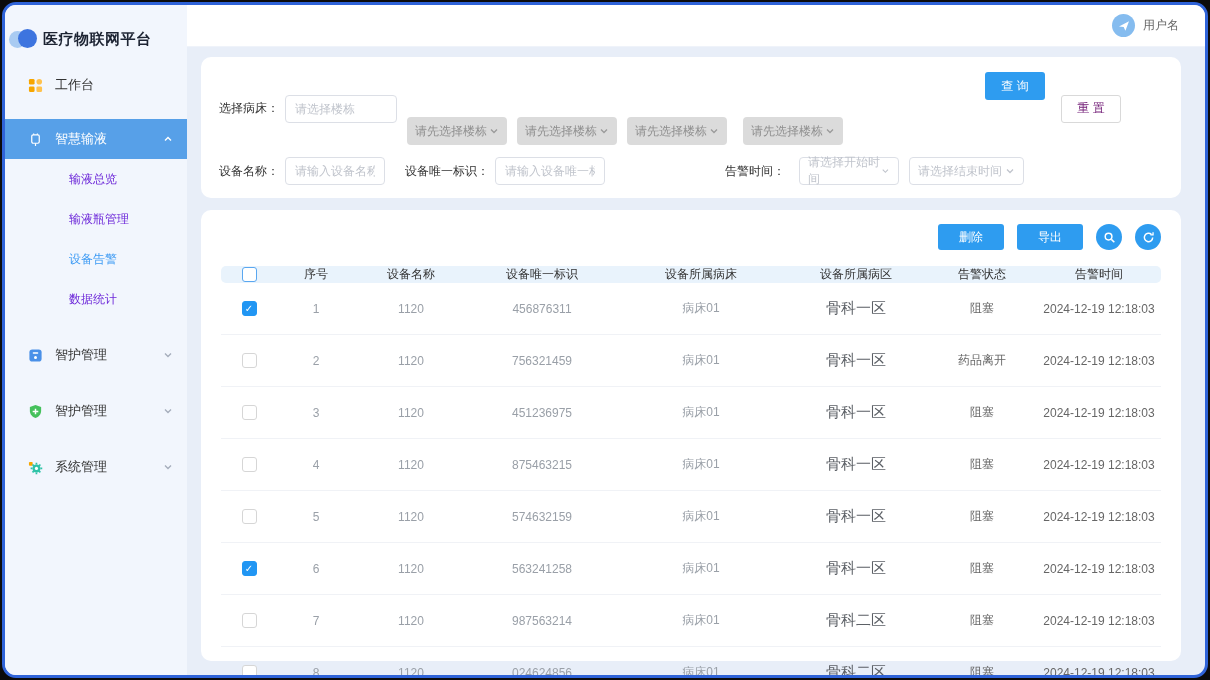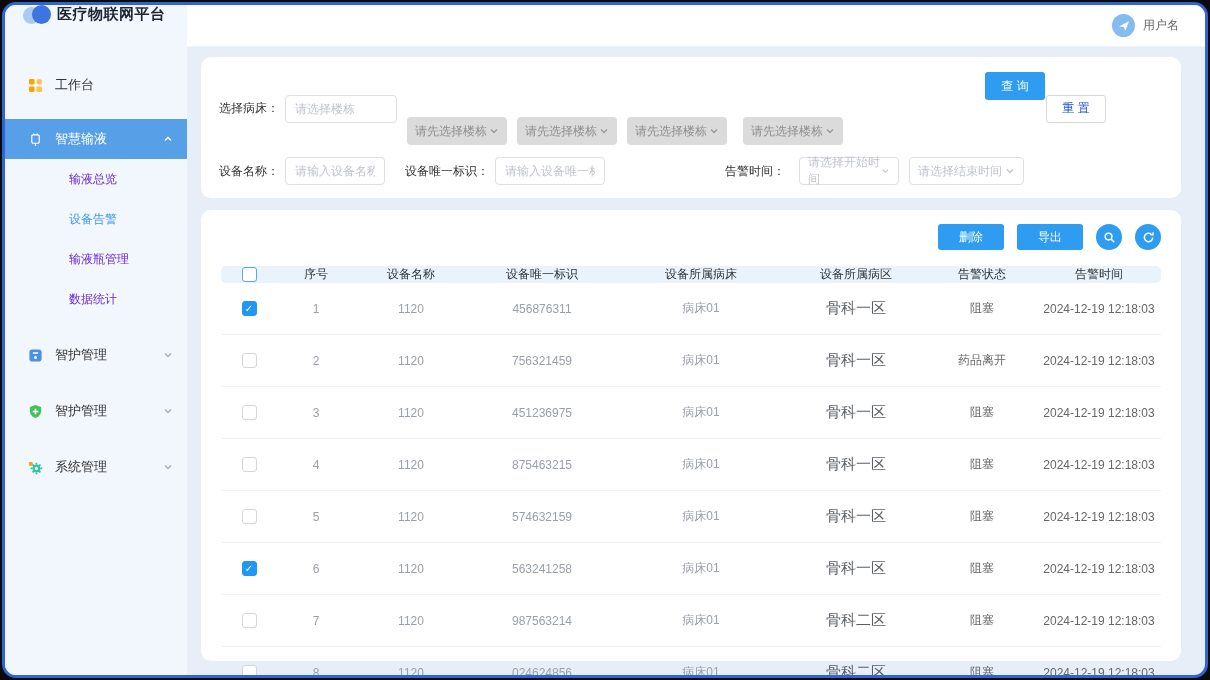--- a/index.html
+++ b/index.html
@@ -6,21 +6,21 @@
     --primary:#2E9CF0;
     --menu-active:#57A0E8;
     --page-border:#2F63D8;
   }
   *{box-sizing:border-box;margin:0;padding:0;}
   html,body{width:1210px;height:680px;background:#0b0b0b;font-family:"Liberation Sans","DejaVu Sans",sans-serif;}
   .page{position:absolute;left:2px;top:2px;width:1206px;height:676px;border:3px solid var(--page-border);
         border-radius:14px;overflow:hidden;display:flex;background:#E8EEF8;}
   
   .sidebar{width:182px;background:#F2F6FD;flex-shrink:0;display:flex;flex-direction:column;}
-  .logo-row{height:44px;display:flex;align-items:flex-start;padding-left:18px;}
+  .logo-row{height:44px;display:flex;align-items:flex-end;padding-left:4px;}
   .logo-mark{position:relative;width:30px;height:20px;display:inline-block;}
   .logo-mark .c1{position:absolute;left:0;top:2px;width:17px;height:17px;border-radius:50%;background:#A9CBF2;}
   .logo-mark .c2{position:absolute;left:9px;top:0;width:19px;height:19px;border-radius:50%;background:#3D74DF;}
   .logo-title{font-size:15px;font-weight:bold;color:#1D2433;margin-left:4px;letter-spacing:.5px;}
   .menu-item{height:40px;display:flex;align-items:center;padding:0 14px 0 22px;cursor:pointer;margin-top:16px;}
   .menu-item .mi-icon{width:16px;height:16px;display:inline-flex;align-items:center;justify-content:center;}
   .menu-item .mi-label{font-size:13px;color:#333;margin-left:12px;flex:1;}
   .menu-item .mi-chevron{display:inline-flex;}
   .menu-item.active{background:var(--menu-active);margin-top:14px;}
   .menu-item.active .mi-label{color:#fff;}
@@ -40,21 +40,21 @@
   .f-row.second{margin-top:12px;}
   .f-label{font-size:12px;color:#333;margin-right:6px;white-space:nowrap;}
   .f-input{width:112px;height:28px;border:1px solid #DCDFE6;border-radius:4px;padding:8px 9px;font-size:12px;color:#333;outline:none;background:#fff;}
   .f-input::placeholder{color:#C0C4CC;}
   .f-select{width:100px;height:28px;border-radius:4px;display:flex;align-items:center;justify-content:space-between;
             padding:0 8px;font-size:12px;cursor:pointer;margin-left:10px;}
   .f-select.disabled{background:#DBDBDB;color:#8F8F8F;margin-top:45px;}
   .f-select.light{background:#fff;border:1px solid #DCDFE6;color:#C0C4CC;margin-left:8px;}
   .f-actions{position:absolute;right:136px;top:15px;display:flex;}
   .btn{height:28px;border-radius:3px;font-size:12px;display:inline-flex;align-items:center;justify-content:center;cursor:pointer;border:none;font-family:inherit;}
-  .btn.ghost{width:60px;background:#fff;border:1px solid #D9D9D9;color:#1d4ed8;position:absolute;right:75px;}
+  .btn.ghost{width:60px;background:#fff;border:1px solid #D9D9D9;color:#701a75;position:absolute;right:60px;}
   .btn.primary{width:60px;background:var(--primary);color:#fff;}
   
   .table-card{margin-top:12px;flex:1;padding:14px 20px;display:flex;flex-direction:column;min-height:0;}
   .toolbar{display:flex;justify-content:flex-end;align-items:center;gap:13px;}
   .btn.sm{width:66px;height:26px;}
   .circle-btn{width:26px;height:26px;border-radius:50%;background:var(--primary);display:inline-flex;align-items:center;justify-content:center;cursor:pointer;}
   .thead,.trow{display:grid;grid-template-columns:56px 78px 112px 150px 168px 142px 110px 1fr;align-items:center;}
   .thead{margin-top:16px;height:38px;background:#E9F3FC;border-radius:5px;}
   .th{font-size:12px;color:#333;text-align:center;}
   .trow{height:52px;border-bottom:1px solid #F0F2F6;}
@@ -109,26 +109,26 @@
             <path d="M2 6.5l3-3 3 3"></path>
           </svg>
       </span>
     </div>
 
     <div id="submenu">
       <div class="submenu-item">
           <span class="sm-label">输液总览</span>
         </div>
 
+      <div class="submenu-item">
+          <span class="sm-label">输液瓶管理</span>
+        </div>
+
       <div class="submenu-item selected">
           <span class="sm-label">设备告警</span>
-        </div>
-
-      <div class="submenu-item">
-          <span class="sm-label">输液瓶管理</span>
         </div>
 
       <div class="submenu-item">
           <span class="sm-label">数据统计</span>
         </div>
     </div>
 
     <div class="menu-item">
       <span class="mi-icon">
         <svg width="15" height="15" viewBox="0 0 16 16">

